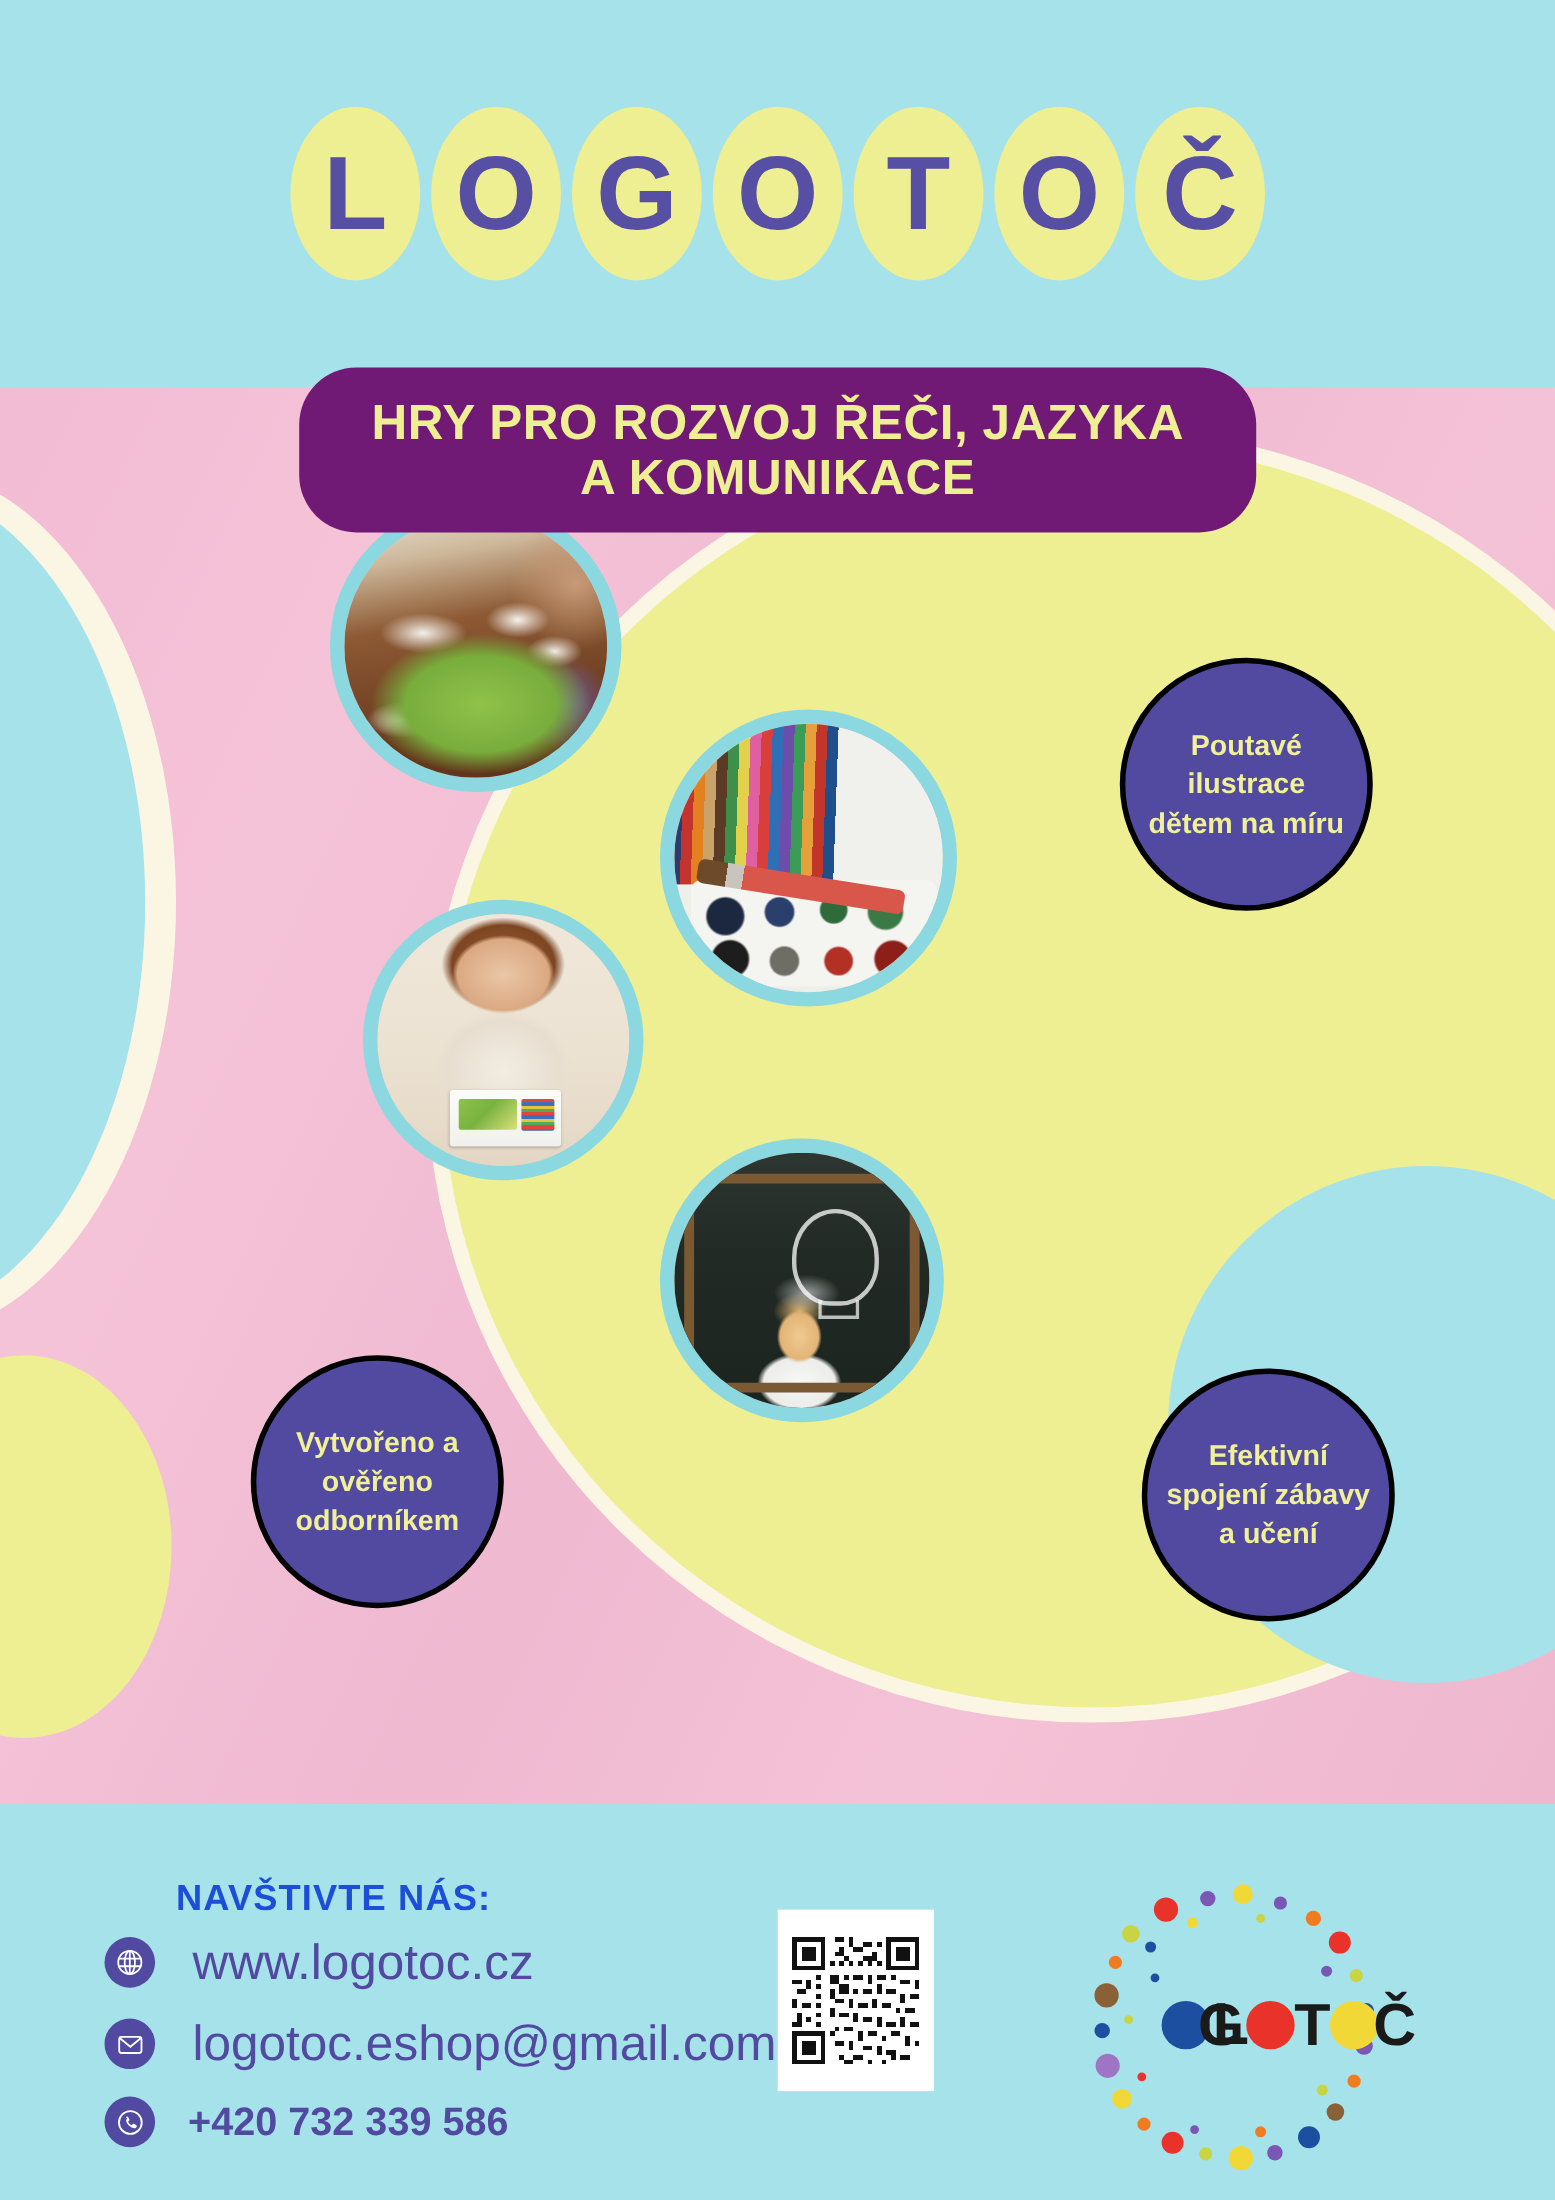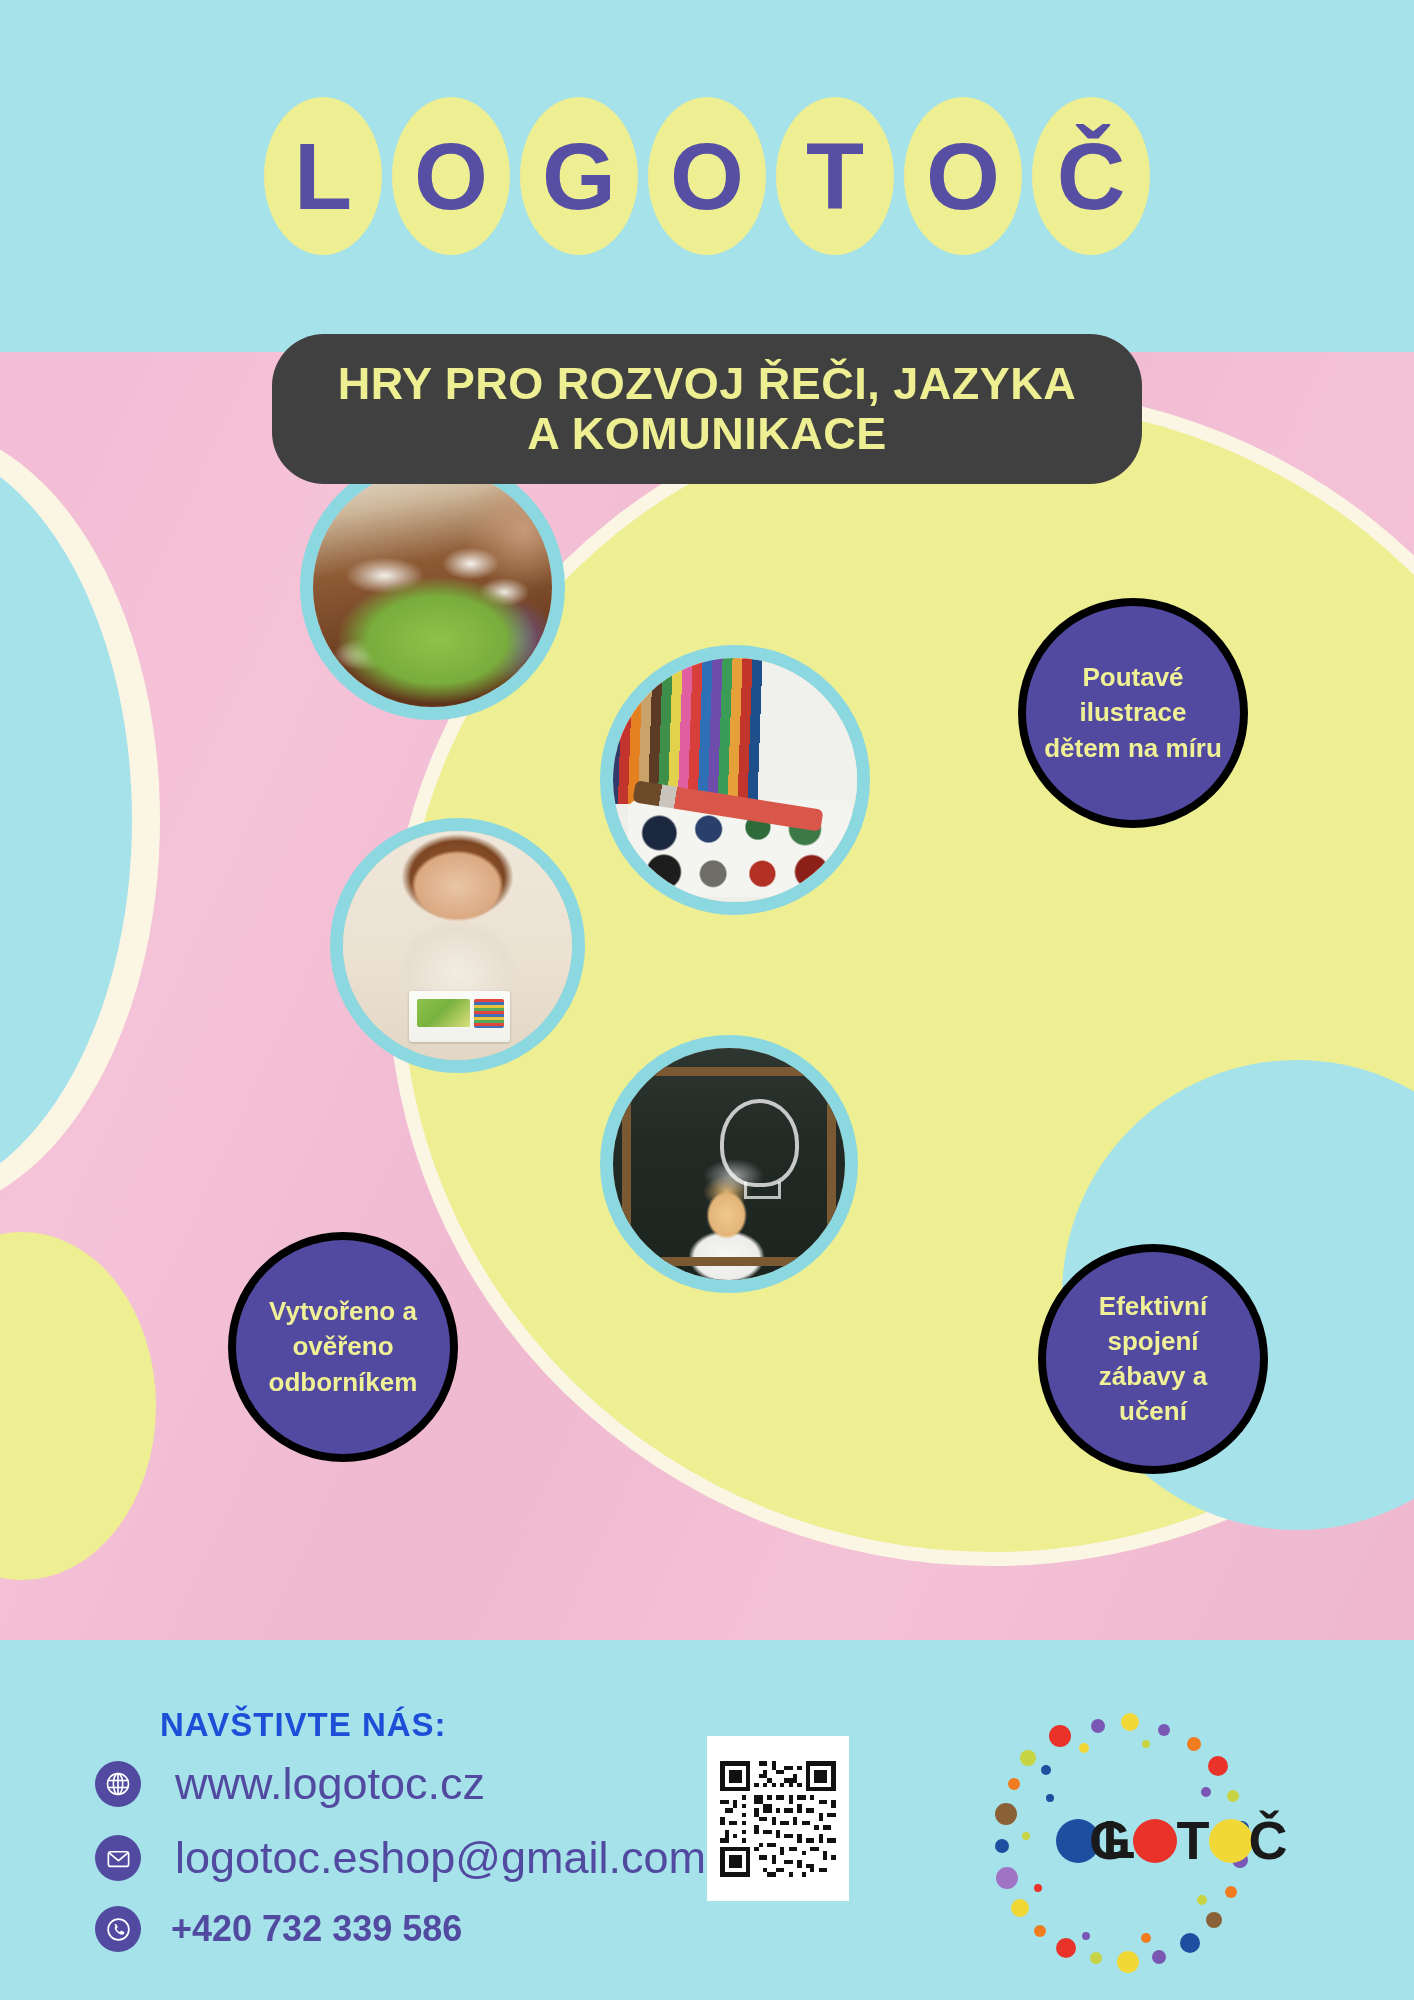--- a/index.html
+++ b/index.html
@@ -42,21 +42,21 @@
   .logo-row { position:absolute; left:0; top:96px; width:1414px; height:160px;
               display:flex; justify-content:center; align-items:center; gap:10px; }
   .logo-letter { position:relative; width:118px; height:158px; border-radius:50%;
               background:#eeee92; display:flex; align-items:center; justify-content:center; }
   .logo-letter span { font-family:"Liberation Sans", sans-serif; font-weight:bold;
               font-size:95px; color:#564fa3; line-height:1; letter-spacing:0; }
 
   
   .headline {
     position:absolute; left:272px; top:334px; width:870px; height:150px;
-    background:#404040; border-radius:52px;
+    background:#701a75; border-radius:52px;
     display:flex; flex-direction:column; align-items:center; justify-content:center;
     z-index:6;
   }
   .headline-line { color:#eeee92; font-weight:bold; font-size:45px; letter-spacing:0.5px;
                    line-height:1.12; text-align:center; }
 
   
   .photo {
     position:absolute; border-radius:50%; overflow:hidden;
     border:13px solid #8cd8e0; z-index:4; background:#d8d0c4;
@@ -157,21 +157,21 @@
     border:3px solid rgba(255,255,255,.7); border-top:none;
   }
   #photo-boy .frame {
     position:absolute; left:4%; top:8%; right:4%; bottom:6%;
     border:9px solid #7b5a33; border-radius:3px;
   }
 
   
   .bubble {
     position:absolute; border-radius:50%; background:#514aa0;
-    border:8px solid #000000; z-index:8;
+    border:5px solid #000000; z-index:8;
     display:flex; align-items:center; justify-content:center; text-align:center;
   }
   .bubble p { color:#f0f096; font-weight:bold; font-size:26px; line-height:1.35; padding:0 16px; }
   #bubble-materials { left:168px; top:788px; width:230px; height:230px; }
   #bubble-illustrations { left:1018px; top:598px; width:230px; height:230px; }
   #bubble-expert { left:228px; top:1232px; width:230px; height:230px; }
   #bubble-effective { left:1038px; top:1244px; width:230px; height:230px; }
 
   
   .footer-title { position:absolute; left:160px; top:1706px; color:#1d4ed8;

